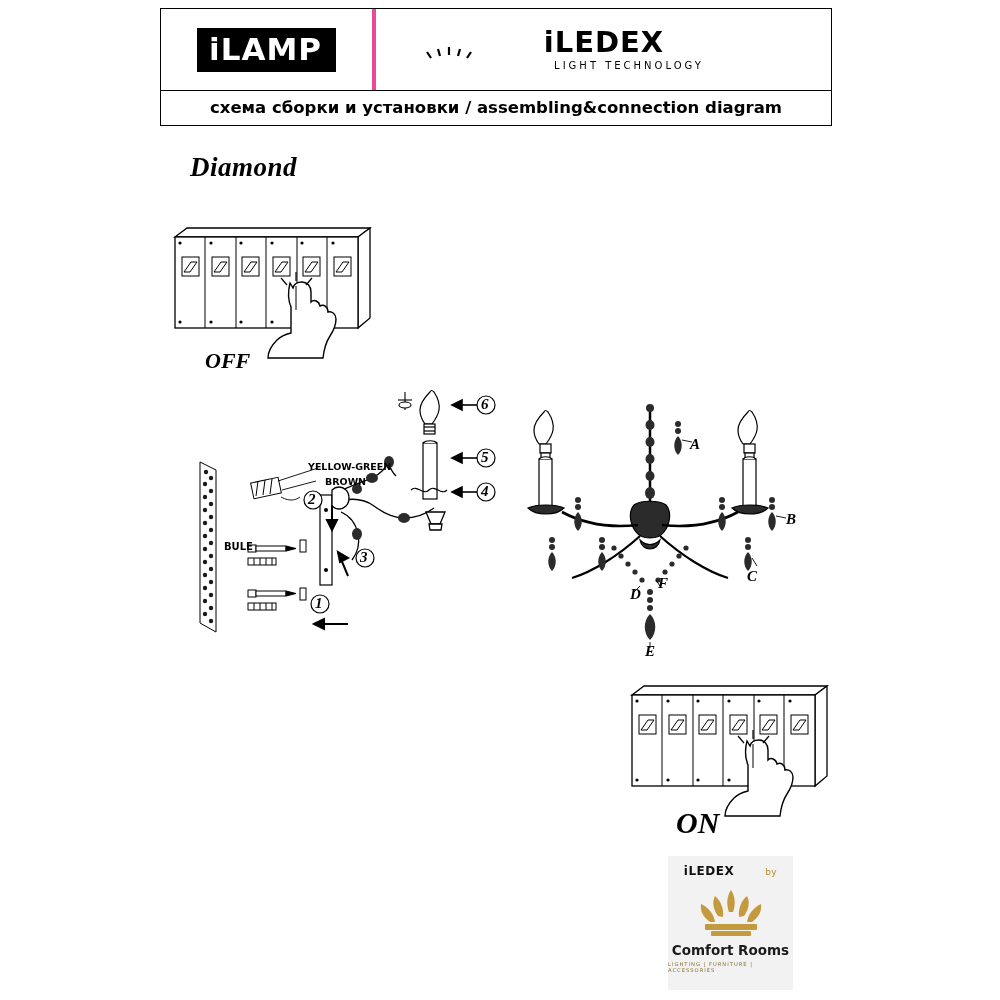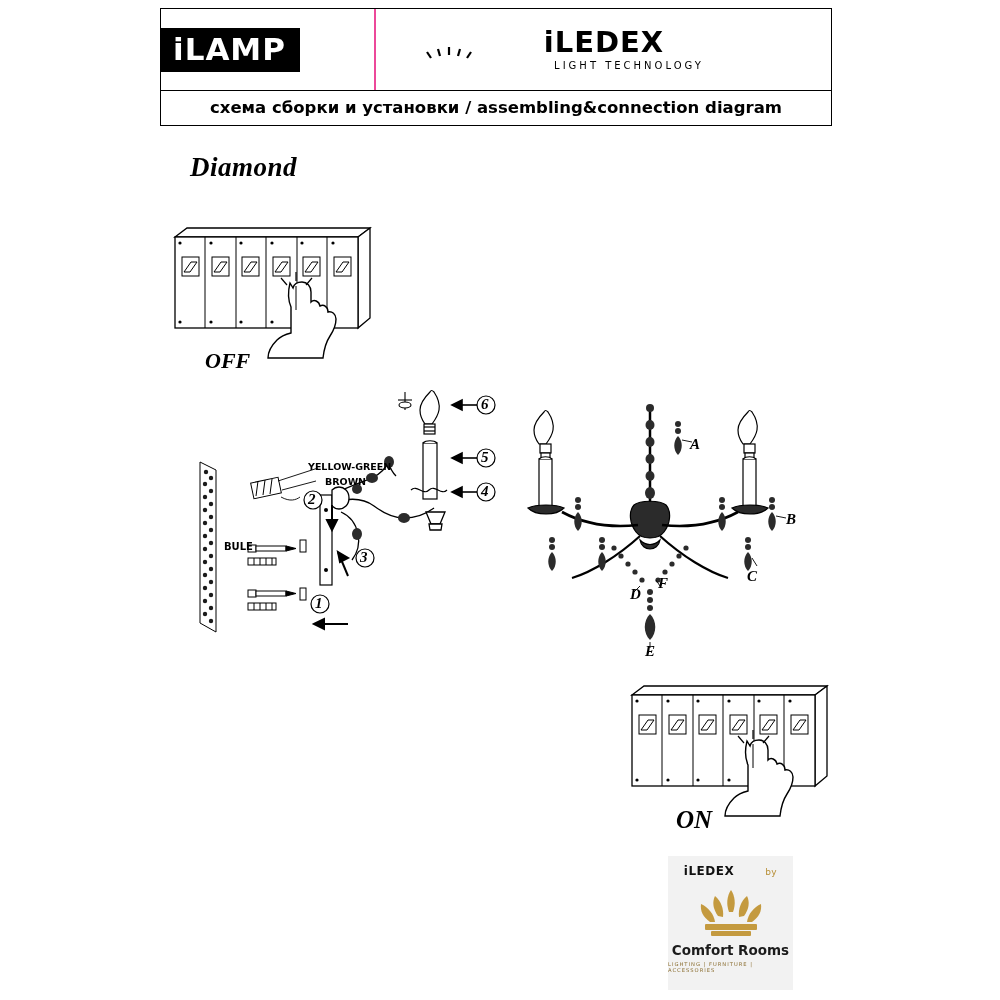--- a/index.html
+++ b/index.html
@@ -35,24 +35,25 @@
     left: 0; top: 0; right: 0;
     height: 82px;
     border-bottom: 1px solid #000;
     box-sizing: border-box;
   }
   .brand-box {
     position: absolute;
     left: 0; top: 0;
     width: 215px;
     height: 100%;
-    border-right: 2px solid #ec4899;
+    border-right: 4px solid #ec4899;
     box-sizing: border-box;
     display: flex;
     align-items: center;
+    justify-content: center;
   }
   .ilamp {
     background: #000;
     color: #fff;
     font-family: "DejaVu Sans", sans-serif;
     font-weight: bold;
     font-size: 31px;
     letter-spacing: 1px;
     padding: 6px 14px 7px 12px;
     line-height: 1;
@@ -134,21 +135,21 @@
   }
   .off-label {
     left: 205px; top: 348px;
     font-size: 22px;
     font-family: Liberation Serif, serif;
     font-style: italic;
     font-weight: bold;
   }
   .on-label {
     left: 676px; top: 806px;
-    font-size: 25px;
+    font-size: 30px;
   }
   .wire-label {
     font-family: "DejaVu Sans", sans-serif;
     font-size: 9.5px;
     font-weight: bold;
     font-style: normal;
     letter-spacing: 0px;
   }
   .bule-label {
     font-family: "DejaVu Sans", sans-serif;

